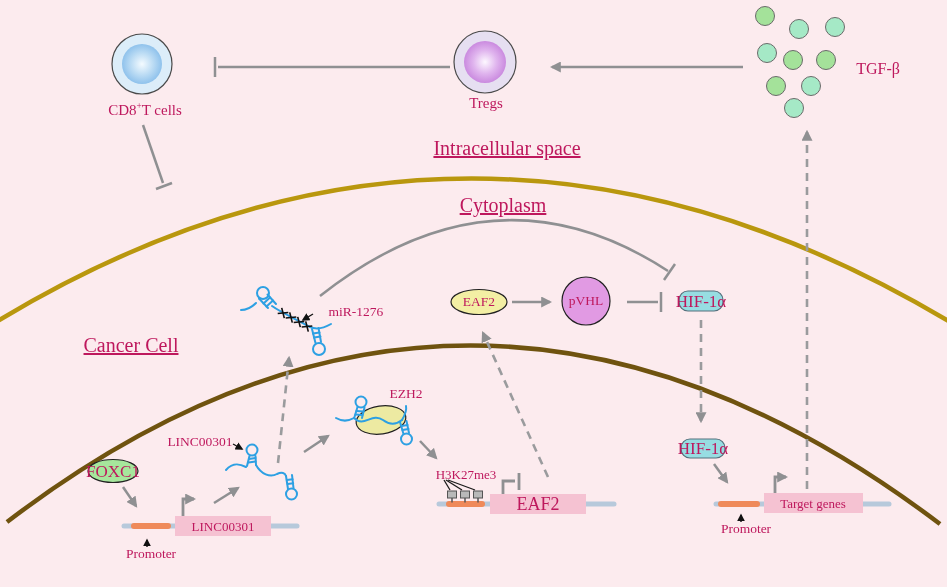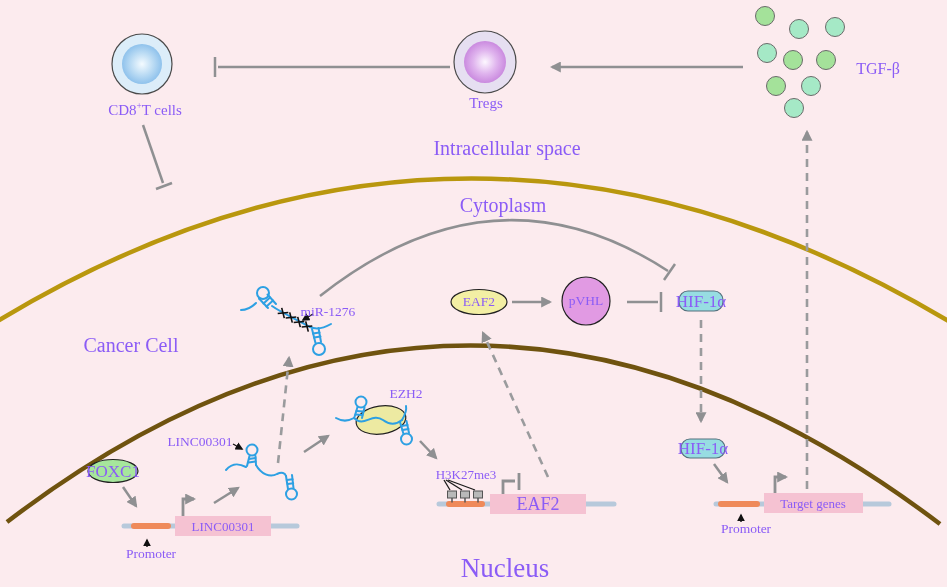--- a/index.html
+++ b/index.html
@@ -9,24 +9,24 @@
     background:#fcebee;
     overflow:hidden;
     font-family:"Liberation Serif", serif;
     color:#1a1a1a;
   }
   #diagram-svg{position:absolute;left:0;top:0;z-index:1;}
   .lbl{
     position:absolute;z-index:2;white-space:nowrap;
     transform:translate(-50%,-50%);
     font-family:"Liberation Serif", serif;
-    color:#8b5cf6;line-height:1;
+    color:#be185d;line-height:1;
   }
   .lbl sup{font-size:62%;vertical-align:super;}
-  .region{font-size:20px;}
+  .region{font-size:20px;text-decoration:underline;}
   .big{font-size:27px;}
   .cellname{font-size:15px;}
   .mol{font-size:13.5px;}
   .small{font-size:13px;}
   .genebox{font-size:13px;}
   .genebox2{font-size:18px;}
   .protein-sm{font-size:17px;}
 </style>
 </head>
 <body>
@@ -239,27 +239,26 @@
     <line x1="721" y1="504" x2="757" y2="504" stroke="#ef8a5a" stroke-width="6" stroke-linecap="round"></line>
     <rect x="764" y="493" width="99" height="20" fill="#f5c2d2"></rect>
     <path d="M 775,493 L 775,477 L 786,477" fill="none" stroke="#8f9092" stroke-width="2.8" marker-end="url(#ag)"></path>
   </g>
   <line x1="741" y1="522" x2="741" y2="515" stroke="#111" stroke-width="1.4" marker-end="url(#ahb)"></line>
 </svg>
 
 <div class="lbl region" style="left:507px;top:148px;">Intracellular space</div>
 <div class="lbl region" style="left:503px;top:205px;">Cytoplasm</div>
 <div class="lbl region" style="left:131px;top:345px;">Cancer Cell</div>
-<div class="lbl big" style="left:505px;top:568px;">Nucleus</div>
 
 <div class="lbl cellname" style="left:145px;top:110px;text-align:center;"><span>CD8</span><sup>+</sup><span>T cells</span></div>
 <div class="lbl cellname" style="left:486px;top:103px;">Tregs</div>
 <div class="lbl" style="left:878px;top:69px;font-size:16px;">TGF-β</div>
 
-<div class="lbl mol" style="left:328px;top:312px;">miR-1276</div>
+<div class="lbl mol" style="left:356px;top:312px;">miR-1276</div>
 <div class="lbl mol" style="left:479px;top:302px;">EAF2</div>
 <div class="lbl mol" style="left:586px;top:301px;">pVHL</div>
 <div class="lbl protein-sm" style="left:701px;top:301px;">HIF-1α</div>
 
 <div class="lbl protein-sm" style="left:113px;top:471px;">FOXC1</div>
 <div class="lbl mol" style="left:200px;top:442px;">LINC00301</div>
 <div class="lbl mol" style="left:406px;top:394px;">EZH2</div>
 <div class="lbl small" style="left:466px;top:474px;">H3K27me3</div>
 <div class="lbl protein-sm" style="left:703px;top:448px;">HIF-1α</div>
 

